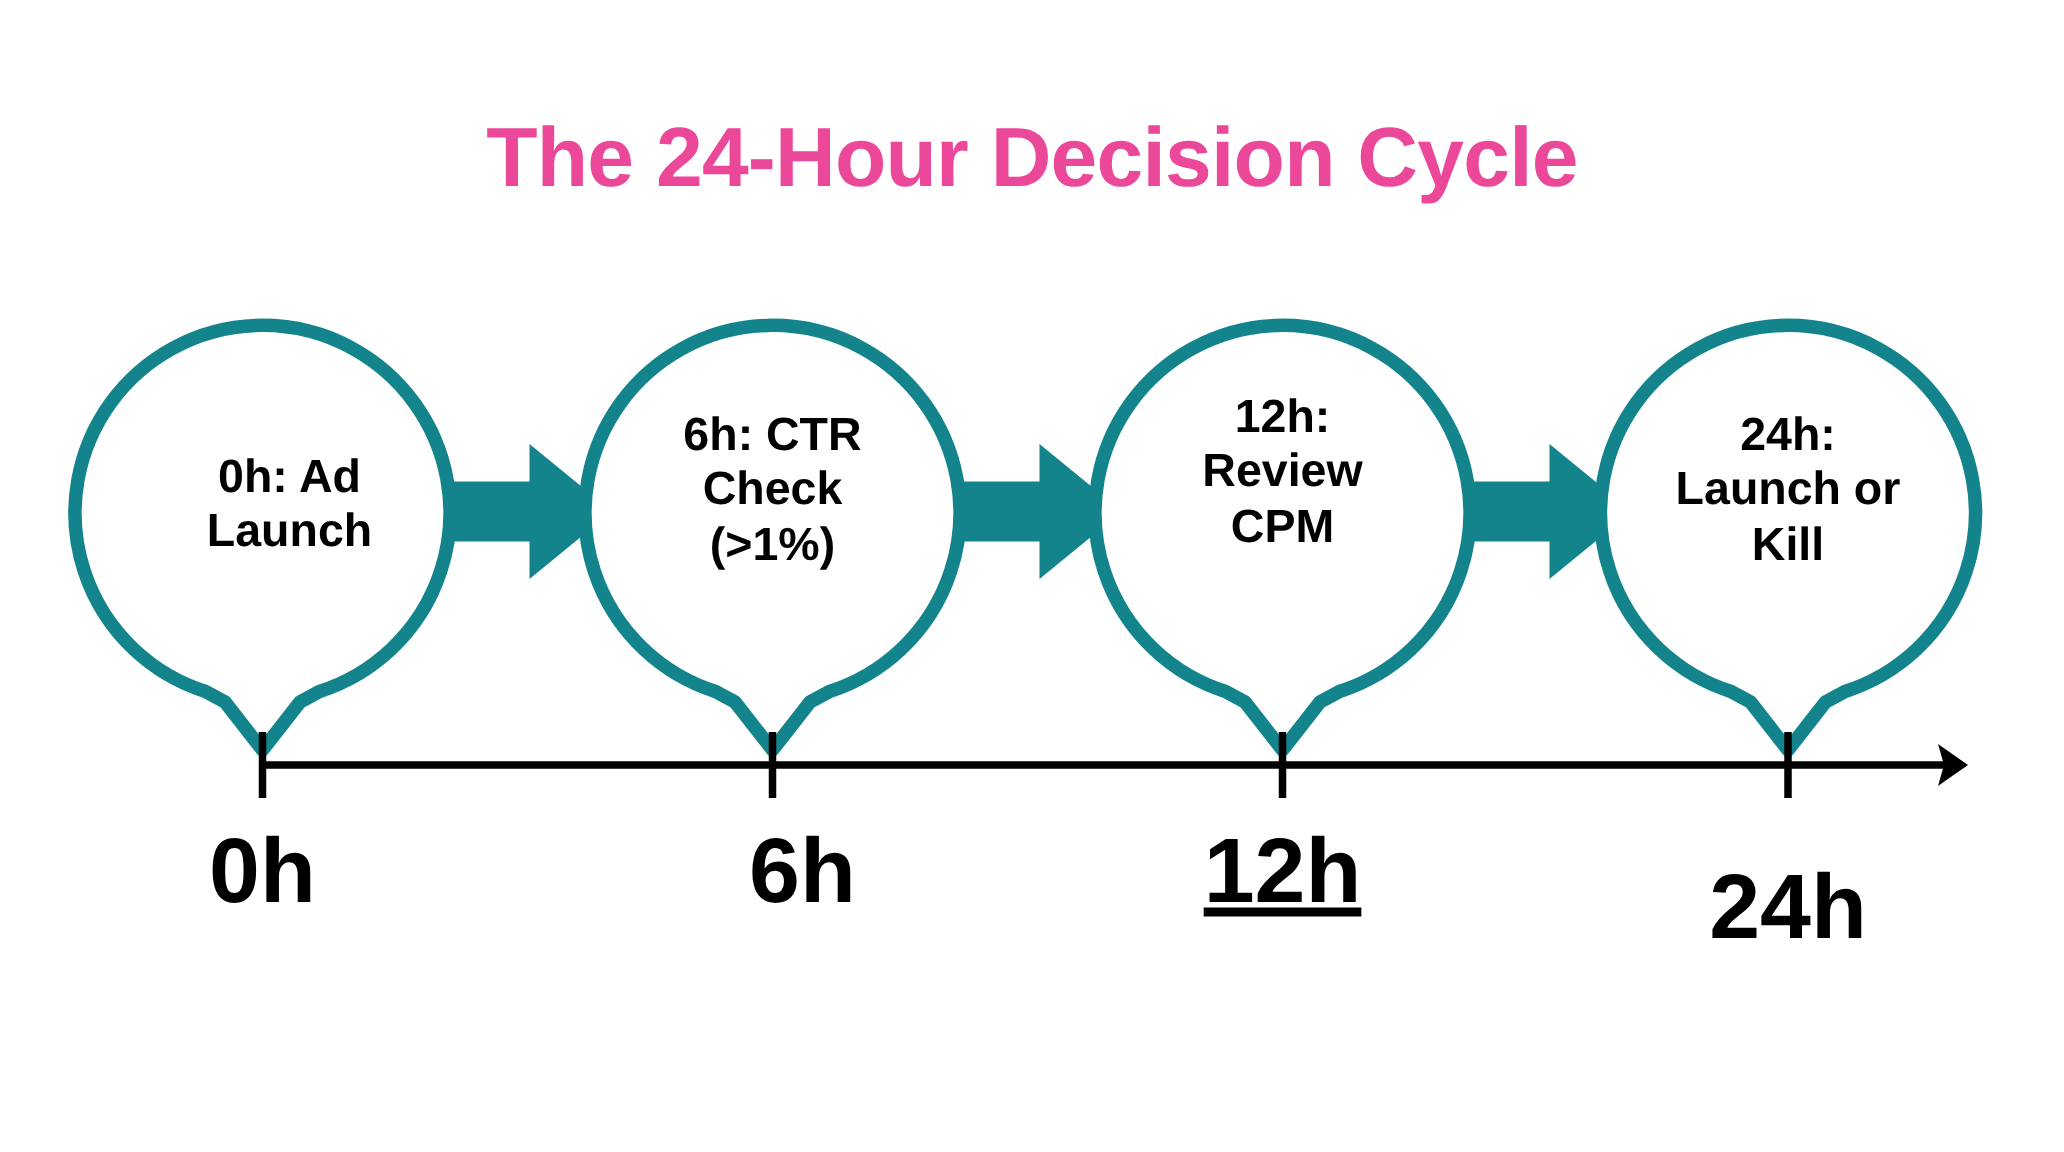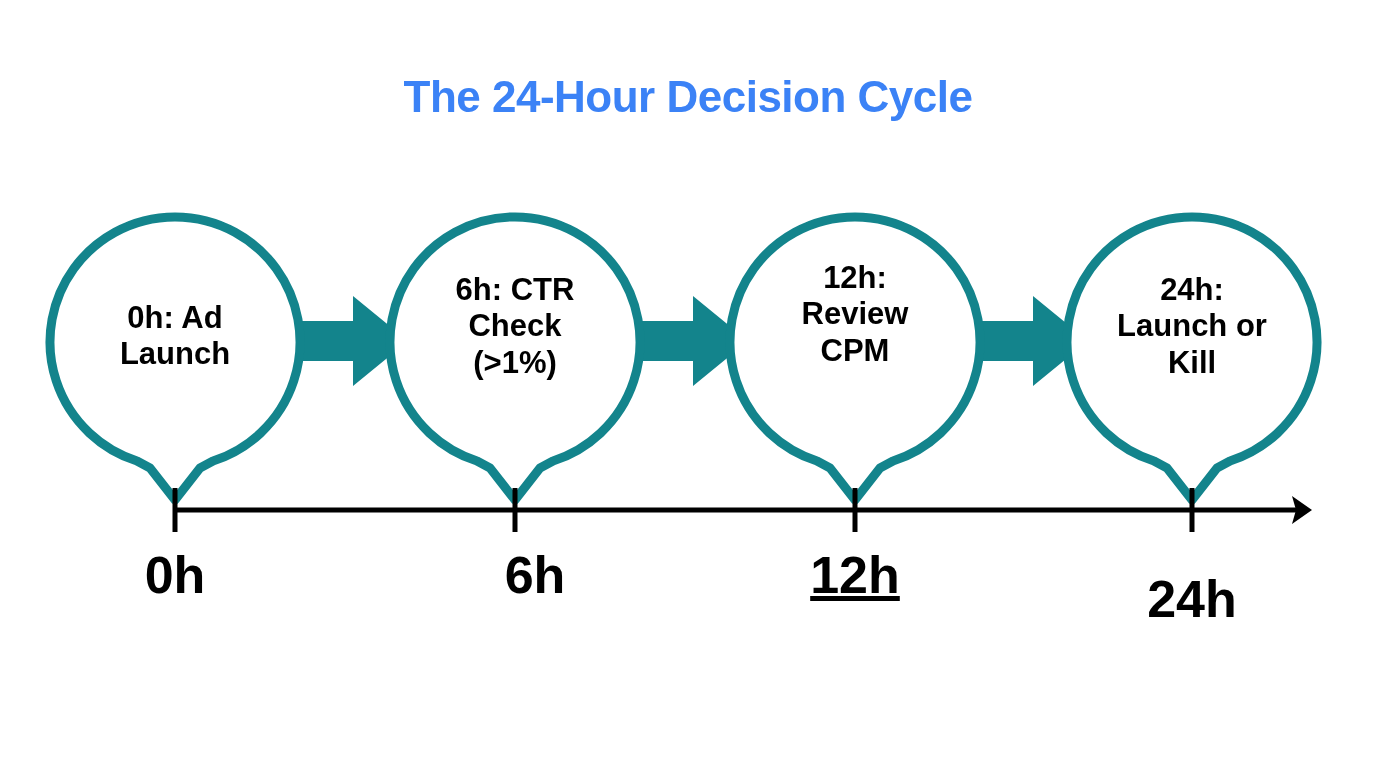--- a/index.html
+++ b/index.html
@@ -18,23 +18,23 @@
     overflow: hidden;
   }
   #title {
     position: absolute;
     left: 0;
     top: 72px;
     width: 1376px;
     text-align: center;
     font-family: "Liberation Sans", sans-serif;
     font-weight: bold;
-    font-size: 44px;
+    font-size: 56px;
     letter-spacing: -0.5px;
-    color: #3b82f6;
+    color: #ec4899;
     white-space: nowrap;
   }
   #diagram {
     position: absolute;
     left: 0;
     top: 0;
   }
   .bubble-text {
     position: absolute;
     text-align: center;
@@ -43,21 +43,21 @@
     font-size: 31px;
     line-height: 1.17;
     color: #000000;
     pointer-events: none;
   }
   .tick-label {
     position: absolute;
     text-align: center;
     font-family: "Liberation Sans", sans-serif;
     font-weight: bold;
-    font-size: 52px;
+    font-size: 61px;
     color: #000000;
     white-space: nowrap;
   }
 </style>
 </head>
 <body>
 
 <div id="canvas">
 
   <div id="title">The 24-Hour Decision Cycle</div>
@@ -113,21 +113,21 @@
     <g>
       <line x1="175" y1="510" x2="1296" y2="510" stroke="#000000" stroke-width="5"></line>
       <path fill="#000000" d="M 1292 496 L 1312 510 L 1292 524 L 1296 510 Z"></path>
       <line x1="175" y1="488" x2="175" y2="532" stroke="#000000" stroke-width="5"></line>
       <line x1="515" y1="488" x2="515" y2="532" stroke="#000000" stroke-width="5"></line>
       <line x1="855" y1="488" x2="855" y2="532" stroke="#000000" stroke-width="5"></line>
       <line x1="1192" y1="488" x2="1192" y2="532" stroke="#000000" stroke-width="5"></line>
     </g>
   </svg>
 
-  <div class="bubble-text" style="left:55px; top:300px; width:240px;">
+  <div class="bubble-text" style="left:55px; top:300px; width:240px;padding-left:18px;">
     <div>0h: Ad</div>
     <div>Launch</div>
   </div>
 
   <div class="bubble-text" style="left:395px; top:272px; width:240px;text-align:center;">
     <div>6h: CTR</div>
     <div>Check</div>
     <div>(&gt;1%)</div>
   </div>
 

